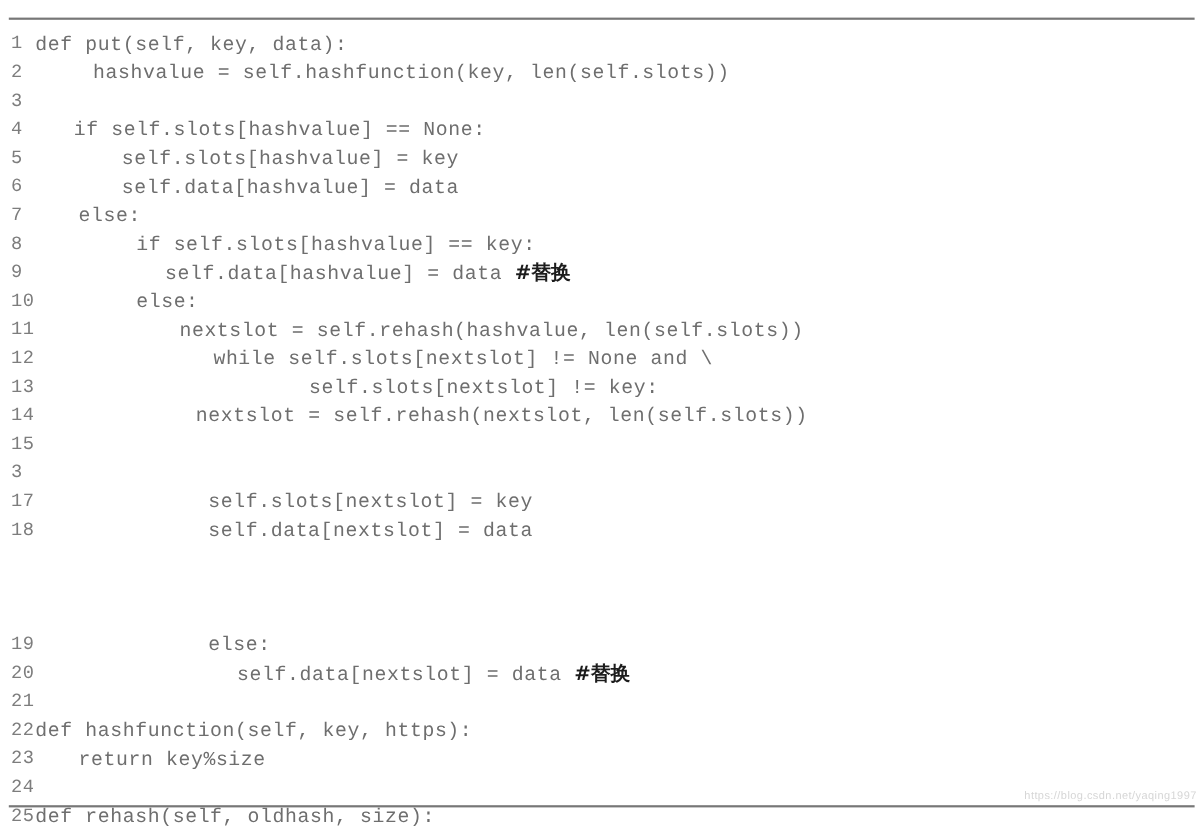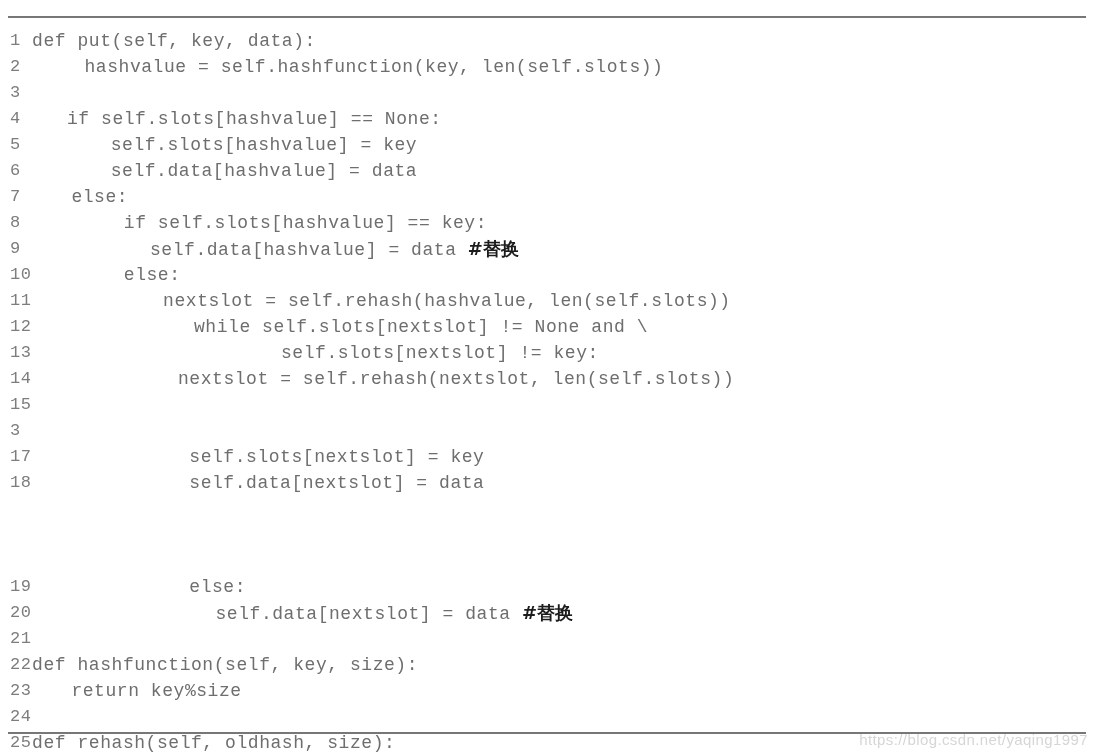--- a/index.html
+++ b/index.html
@@ -64,26 +64,25 @@
     letter-spacing: 0;
   }
   .gap {
     height: 78px;
   }
   #watermark {
     position: absolute;
     right: 6px;
     top: 718px;
     font-family: "Liberation Sans", sans-serif;
-    font-size: 15px;
+    font-size: 10px;
     color: #d6d6d6;
     letter-spacing: 0.4px;
     white-space: nowrap;
     user-select: none;
-    margin-top: 13px;
   }
 </style>
 </head>
 <body>
 
 <div id="page">
 
   <div class="rule" id="rule-top"></div>
 
   <div id="code-block">
@@ -102,21 +101,21 @@
       <div class="code-line"><span class="ln">13</span><span class="code" style="left: 281px;">self.slots[nextslot] != key:</span></div>
       <div class="code-line"><span class="ln">14</span><span class="code" style="left: 155px; margin-left: 23px;">nextslot = self.rehash(nextslot, len(self.slots))</span></div>
       <div class="code-line"><span class="ln">15</span><span class="code" style="left: 19px;"></span></div>
       <div class="code-line"><span class="ln">3</span></div>
       <div class="code-line"><span class="ln">17</span><span class="code" style="left: 189.3px;">self.slots[nextslot] = key</span></div>
       <div class="code-line"><span class="ln">18</span><span class="code" style="left: 189.3px;">self.data[nextslot] = data</span></div>
       <div class="gap"></div>
       <div class="code-line"><span class="ln">19</span><span class="code" style="left: 189.3px;">else:</span></div>
       <div class="code-line"><span class="ln">20</span><span class="code" style="left: 215.5px;">self.data[nextslot] = data <span class="cjk">#替换</span></span></div>
       <div class="code-line"><span class="ln">21</span><span class="code" style="left: 19px;"></span></div>
-      <div class="code-line"><span class="ln">22</span><span class="code" style="left: 32.1px;">def hashfunction(self, key, size):</span></div>
+      <div class="code-line"><span class="ln">22</span><span class="code" style="left: 32.1px;">def hashfunction(self, key, https):</span></div>
       <div class="code-line"><span class="ln">23</span><span class="code" style="left: 71.4px;">return key%size</span></div>
       <div class="code-line"><span class="ln">24</span><span class="code" style="left: 19px;"></span></div>
       <div class="code-line"><span class="ln">25</span><span class="code" style="left: 32.1px;">def rehash(self, oldhash, size):</span></div>
     </div>
 
   <div class="rule" id="rule-bottom"></div>
 
   <div id="watermark">https://blog.csdn.net/yaqing1997</div>
 
 </div>

